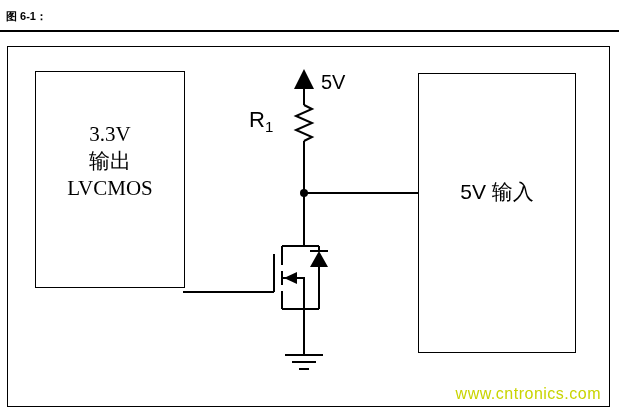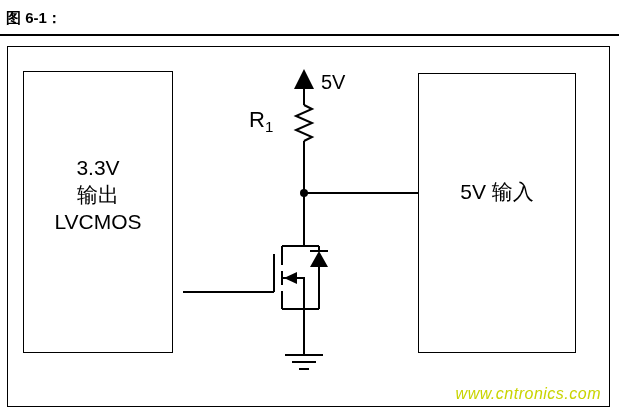--- a/index.html
+++ b/index.html
@@ -9,21 +9,21 @@
     color: #000000;
     font-family: "Liberation Sans", "DejaVu Sans", sans-serif;
     position: relative;
     overflow: hidden;
   }
   .title-row {
     display: flex;
     align-items: center;
     padding: 9px 18px 0 6px;
     font-weight: bold;
-    font-size: 15px;
+    font-size: 11px;
   }
   .fig-label { width: 149px; flex: 0 0 auto; }
   .title-rule {
     height: 2px;
     background: #000;
     margin-top: 6px;
     width: 619px;
   }
   .frame {
     position: absolute;
@@ -34,21 +34,21 @@
   }
   .box {
     position: absolute;
     border: 1px solid #000;
     display: flex;
     align-items: center;
     justify-content: center;
     text-align: center;
     background: #fff;
   }
-  .left-box  { left: 15px;  top: 24px; width: 150px; height: 282px; }
+  .left-box  { left: 27px;  top: 24px; width: 150px; height: 217px; font-family: Liberation Serif, serif; }
   .right-box { left: 410px; top: 26px; width: 158px; height: 280px; }
   .box-text  { font-size: 21px; line-height: 27px; }
   .left-box  .box-text { transform: translateY(-18px); }
   .right-box .box-text { transform: translateY(-22px); }
   .circuit {
     position: absolute;
     left: 0; top: 0;
     width: 603px; height: 361px;
     pointer-events: none;
   }
@@ -61,21 +61,20 @@
   .circuit text { fill: #000; stroke: none; font-family: "Liberation Sans", "DejaVu Sans", sans-serif; }
   .supply-text { font-size: 20px; }
   .res-text { font-size: 22px; }
   .res-sub { font-size: 15px; }
   .watermark {
     position: absolute;
     right: 8px; bottom: 3px;
     font-size: 16px;
     color: #c9d400;
     letter-spacing: 0.5px;
-    font-style: italic;
   }
 </style>
 </head>
 <body>
 
 <div class="title-row">
   <span class="fig-label">图 6-1：</span>
 </div>
 <div class="title-rule"></div>
 

